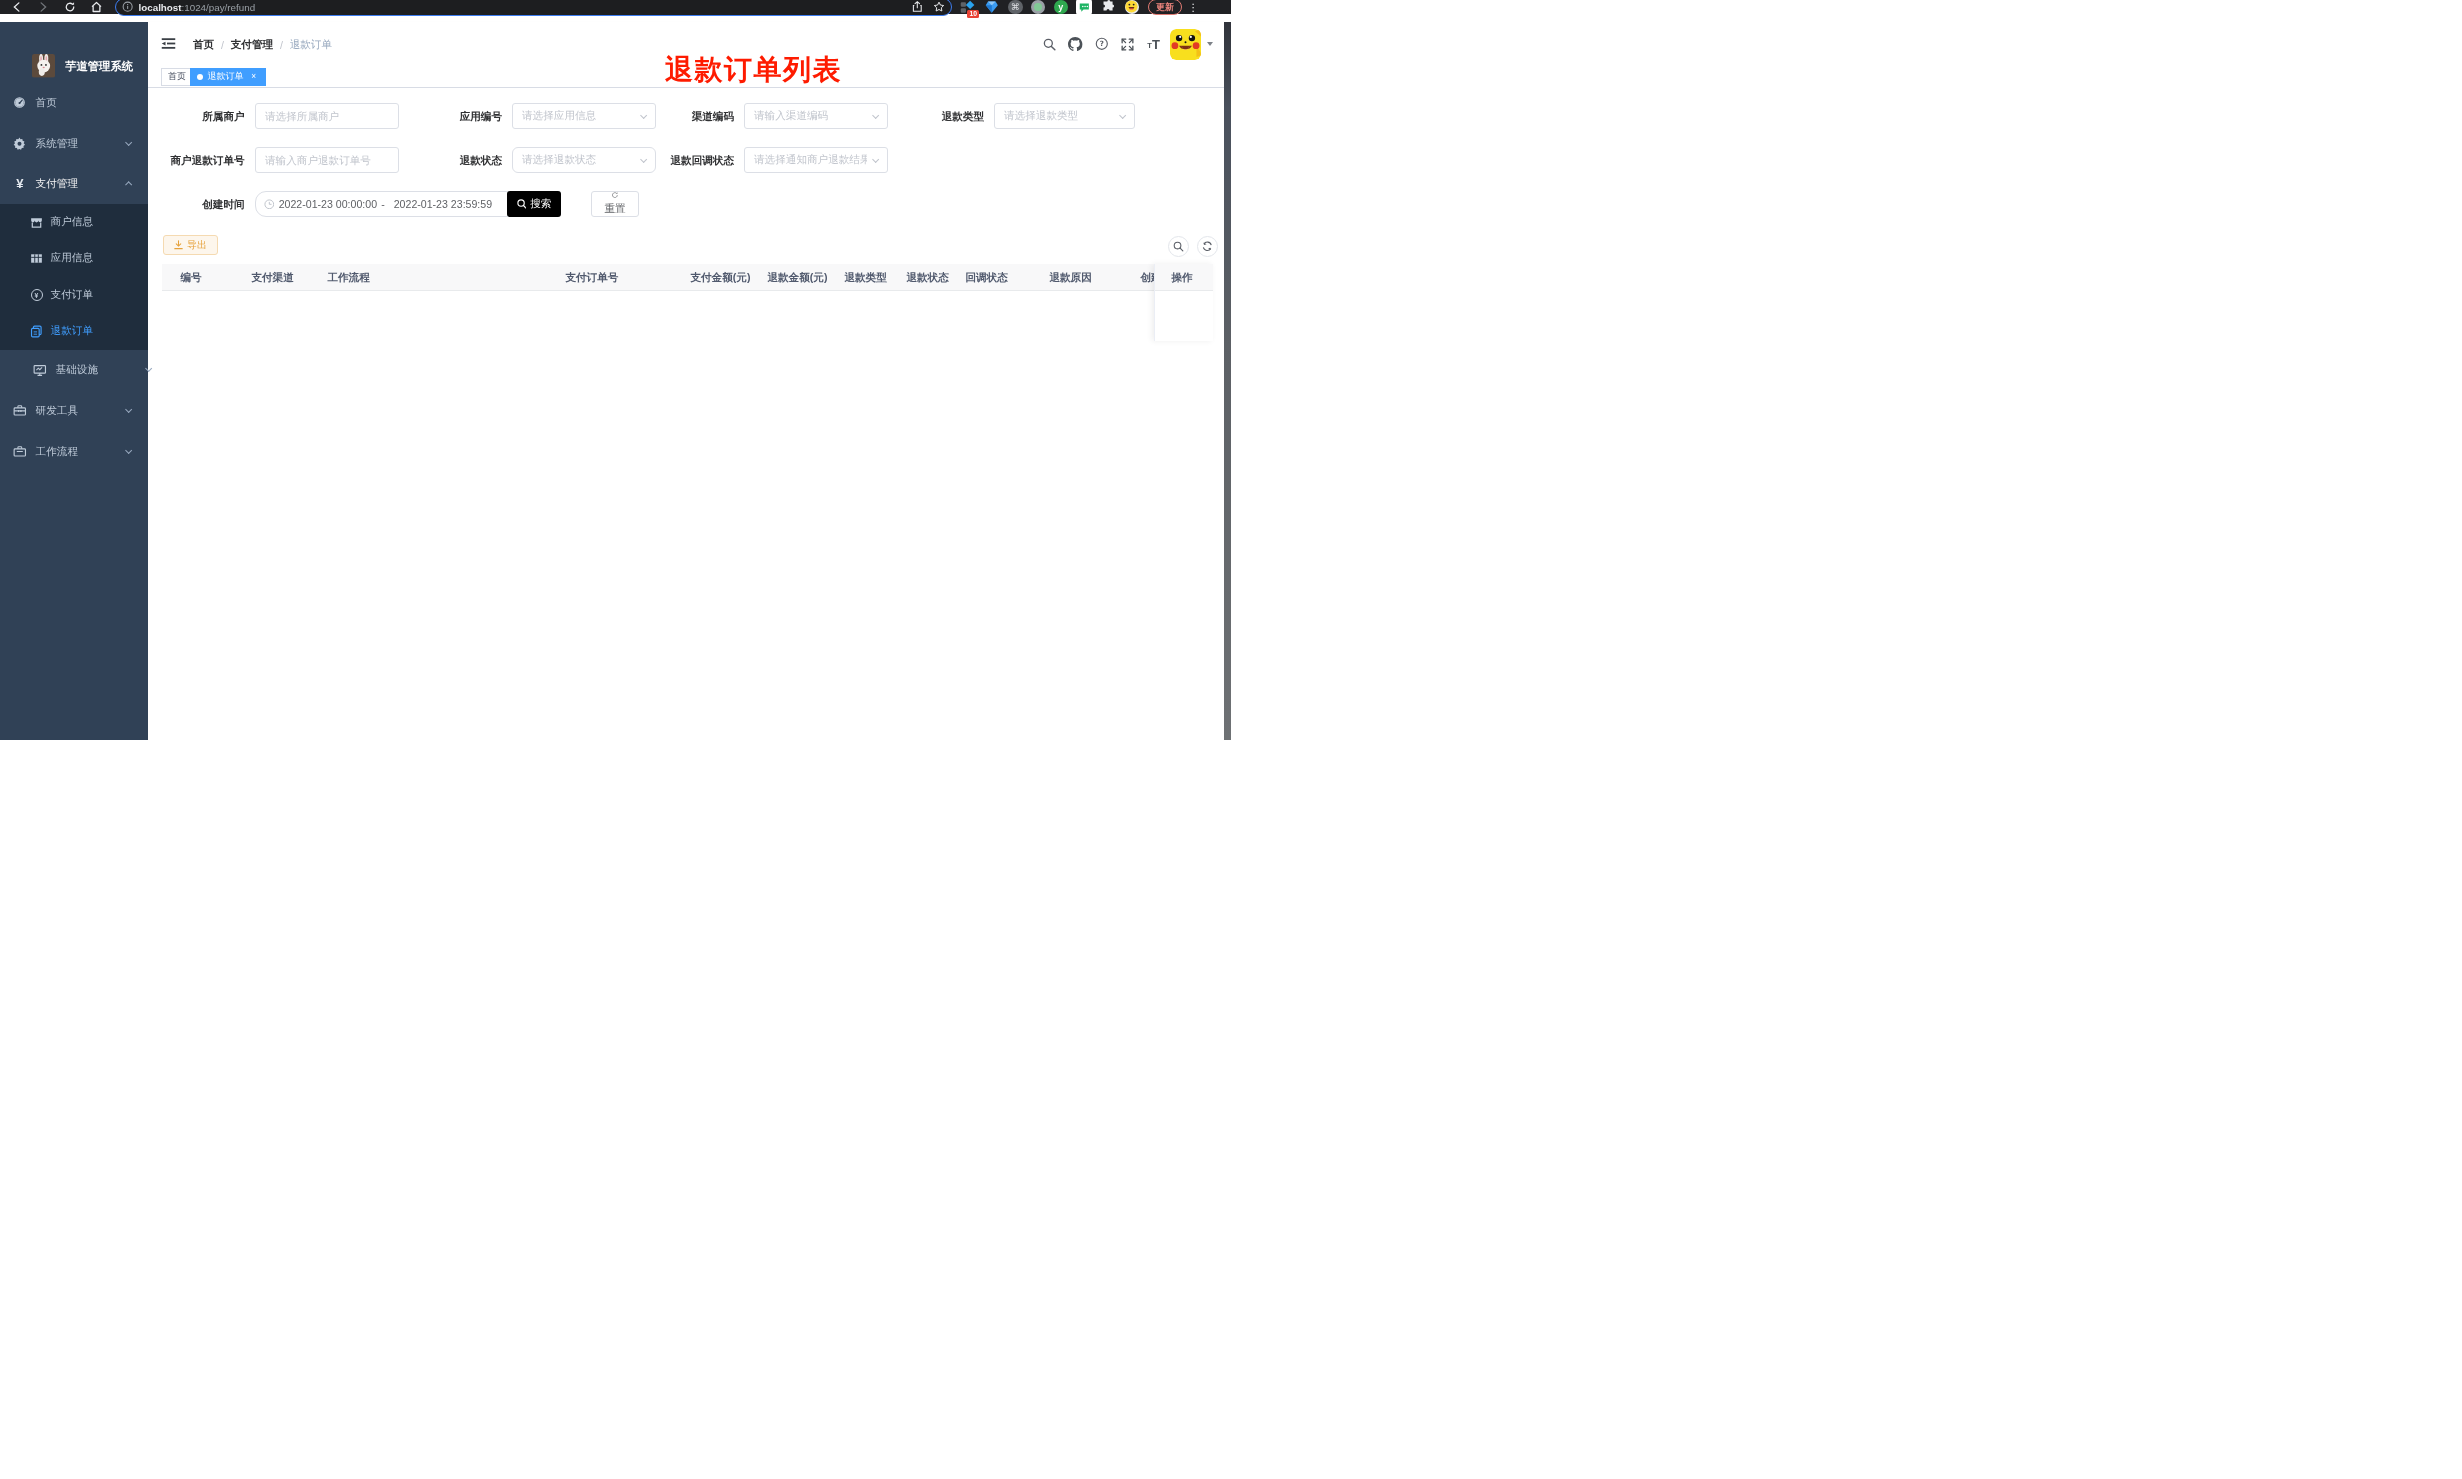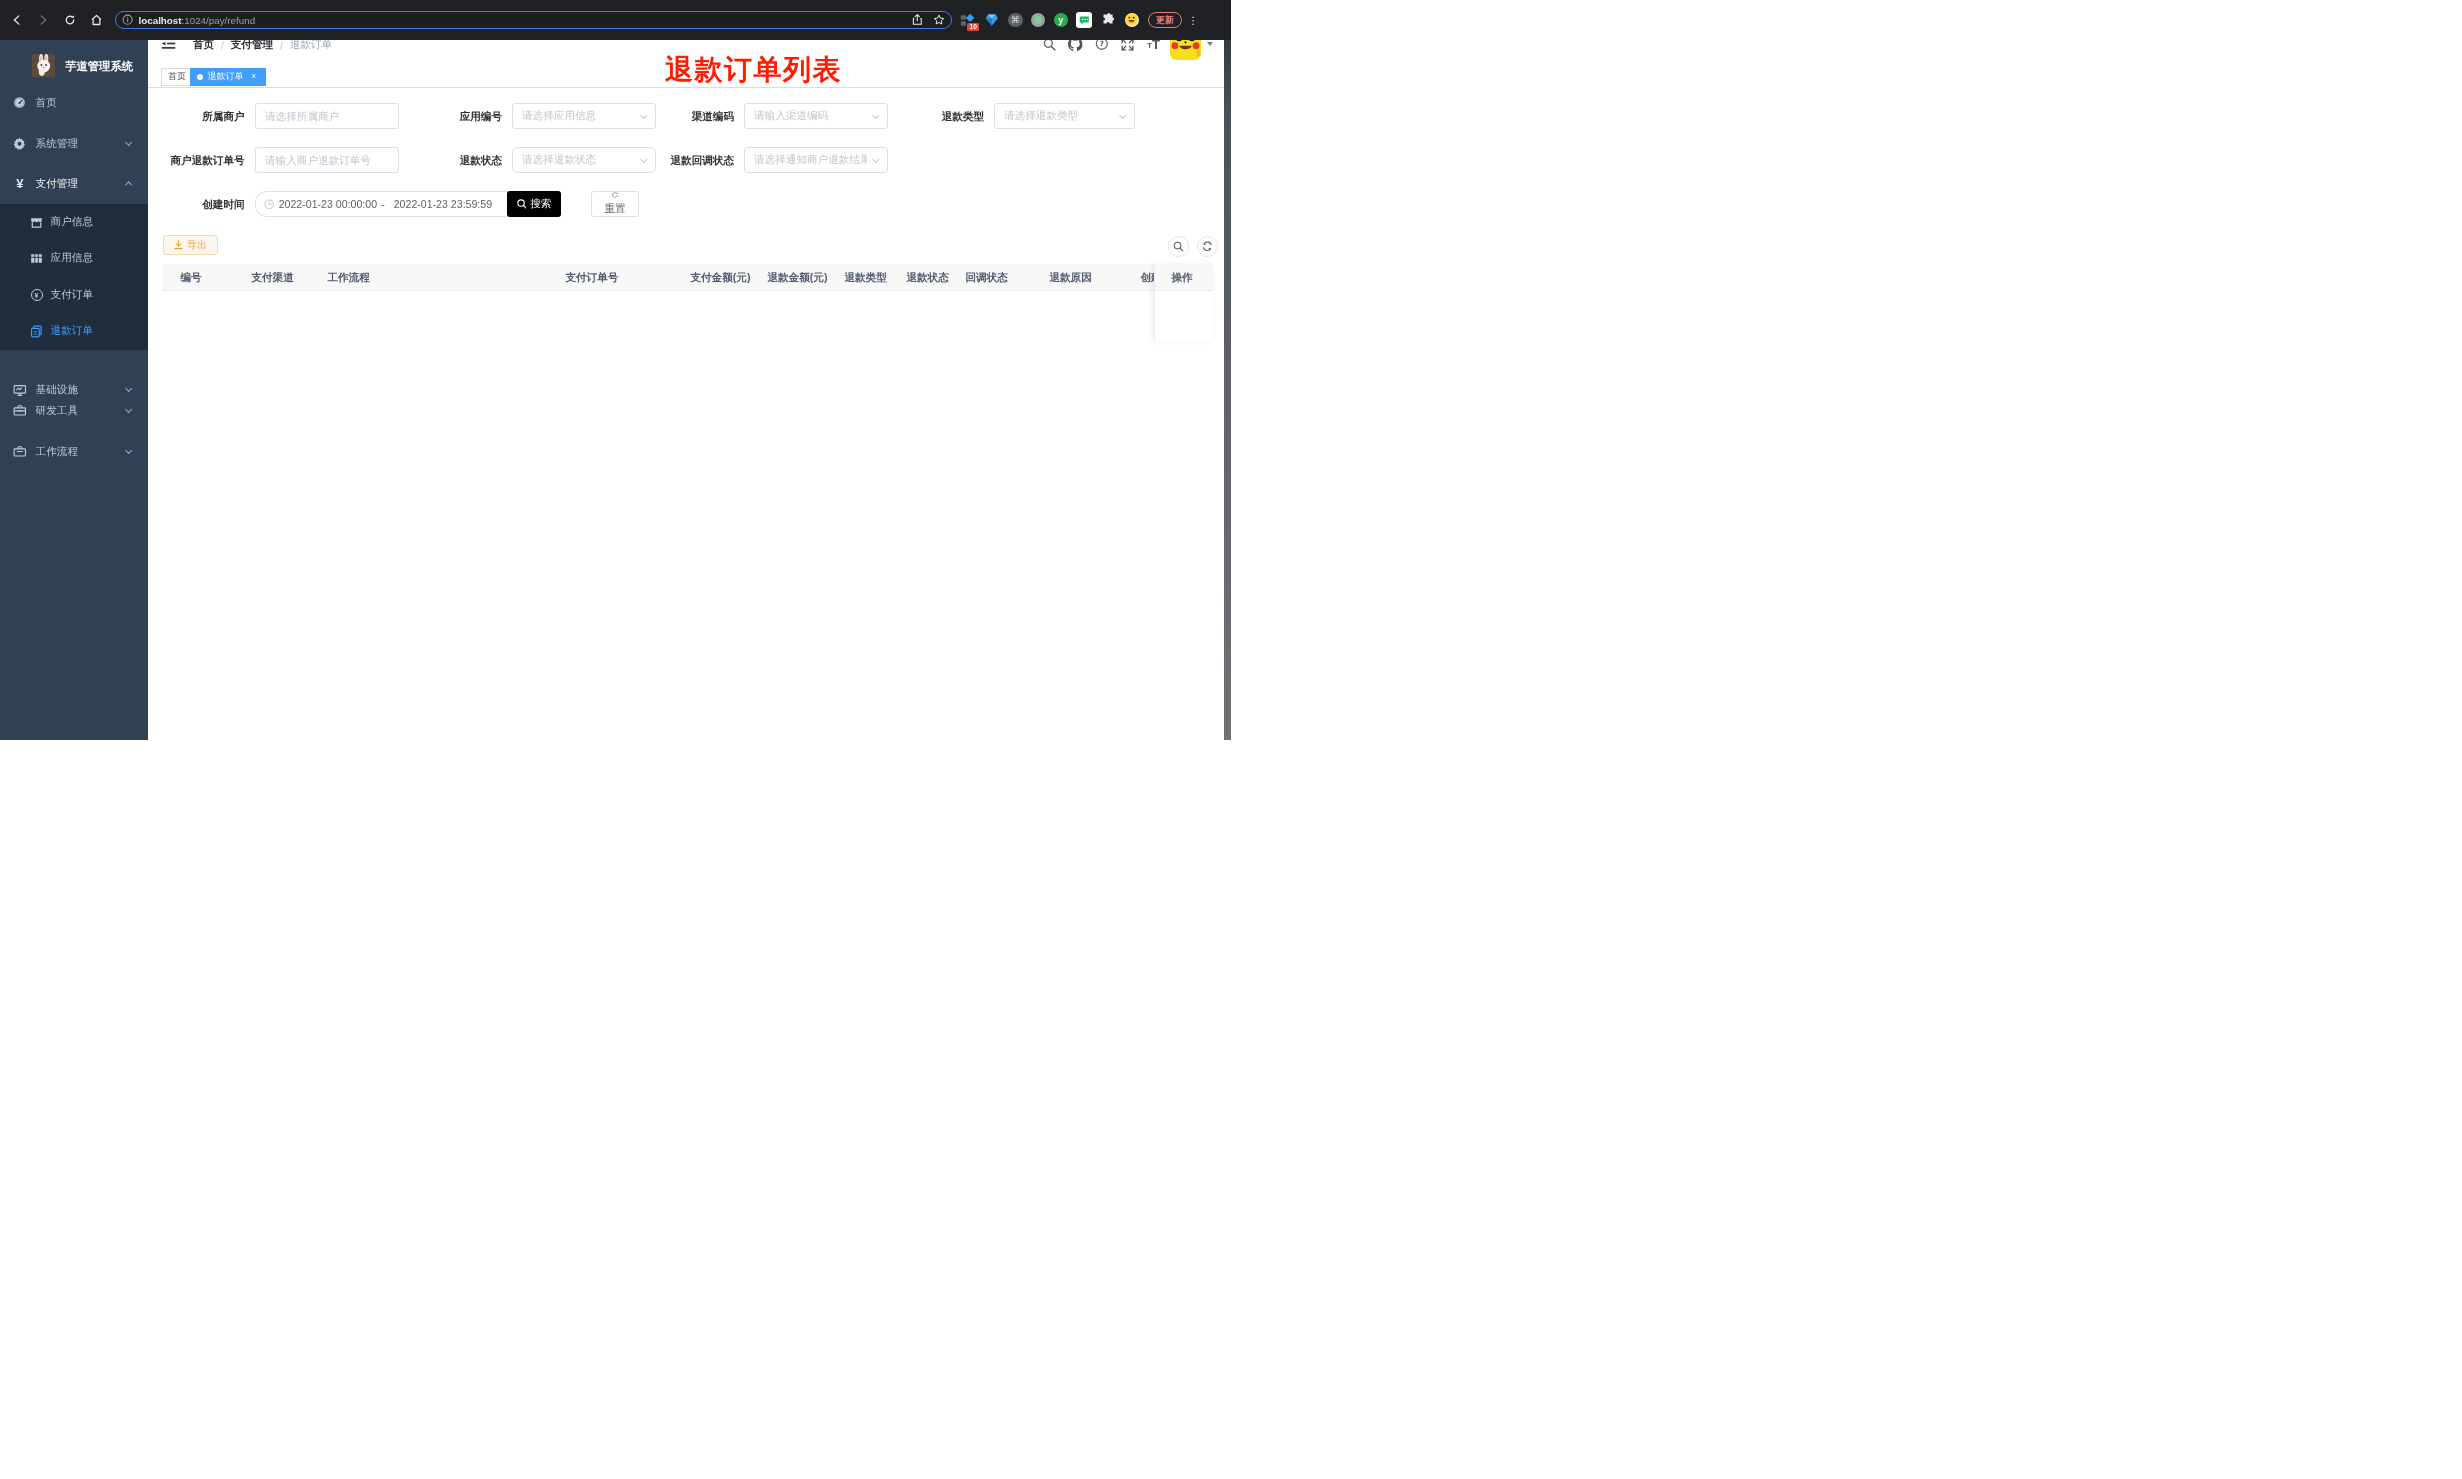--- a/index.html
+++ b/index.html
@@ -1,20 +1,20 @@
 <!DOCTYPE html>
 <html style="font-size:12px"><head>
 <meta charset="utf-8">
 <style>
   * { margin:0; padding:0; box-sizing:border-box; }
   html,body { width:1231px; height:740px; overflow:hidden; }
   body { font-family:"Liberation Sans","DejaVu Sans",sans-serif; background:#fff; position:relative; }
 
   
-  #browser-bar { position:absolute; top:0; left:0; width:1231px; height:40px; background:#202124; display:flex; align-items:center; z-index:50; }
+  #browser-bar { position:absolute; top:0; left:0; width:1231px; height:14px; background:#202124; display:flex; align-items:center; z-index:50; }
   .chrome-btn { width:19.7px; height:16.6px; display:flex; align-items:center; justify-content:center; margin-left:6.8px; flex:0 0 auto; }
   .chrome-btn svg { display:block; }
   #url-pill { height:18px; flex:0 0 837px; margin-left:9px; background:#1d1e20; border:1.5px solid #3d7df0; border-radius:9.8px; display:flex; align-items:center; padding:0 6px; }
   .url-host { color:#e8eaed; font-size:9.8px; font-weight:700; margin-left:5.3px; }
   .url-path { color:#9aa0a6; font-size:9.8px; }
   .pill-spacer { flex:1; }
   .ext-row { display:flex; align-items:center; margin-left:7.6px; gap:8.3px; }
   .ext { width:16px; height:16px; position:relative; display:flex; align-items:center; justify-content:center; }
   .ext-badge { position:absolute; right:-3.8px; bottom:-3px; background:#e94235; color:#fff; font-size:6.8px; line-height:8.3px; padding:0 2.3px; border-radius:1.5px; font-weight:700; }
   .circle-ext { width:14.4px; height:14.4px; border-radius:50%; display:flex; align-items:center; justify-content:center; }
@@ -276,21 +276,21 @@
         <svg width="13" height="13" viewBox="0 0 17 17">
             <rect x="4.5" y="1.5" width="10" height="11" rx="1.5" stroke="#409eff" stroke-width="1.5" fill="none"></rect>
             <rect x="2" y="4.5" width="10" height="11" rx="1.5" stroke="#409eff" stroke-width="1.5" fill="#1f2d3d"></rect>
             <path d="M4.8 9 h4.4 M4.8 12 h4.4" stroke="#409eff" stroke-width="1.2"></path>
           </svg>
       </span>
       <span class="mi-label">退款订单</span>
     </div>
   </div>
 
-  <div class="menu-item" style="top:348px;height:40px;">
+  <div class="menu-item" style="top:328px;height:40px;margin-left:20px;">
     <span class="mi-icon">
       <svg width="13.6" height="13" viewBox="0 0 18 17">
           <rect x="1.5" y="2" width="15" height="10" rx="1" stroke="#bfcbd9" stroke-width="1.5" fill="none"></rect>
           <path d="M4.5 8 l2.5-2.5 2 2 3-3" stroke="#bfcbd9" stroke-width="1.4" fill="none"></path>
           <path d="M6 15 h6 M9 12 v3" stroke="#bfcbd9" stroke-width="1.5"></path>
         </svg>
     </span>
     <span class="mi-label">基础设施</span>
     <span class="chev down"></span>
   </div>

